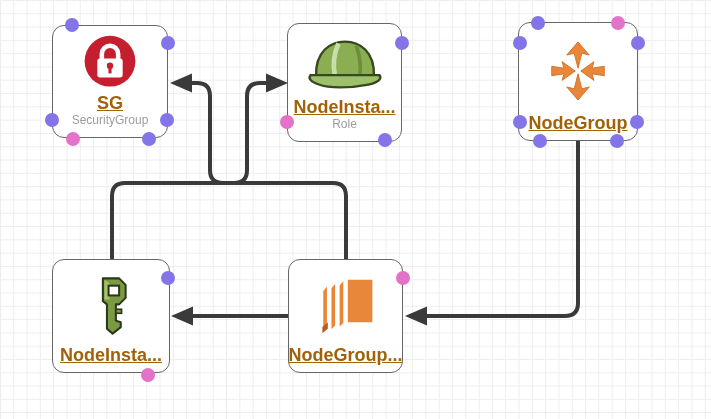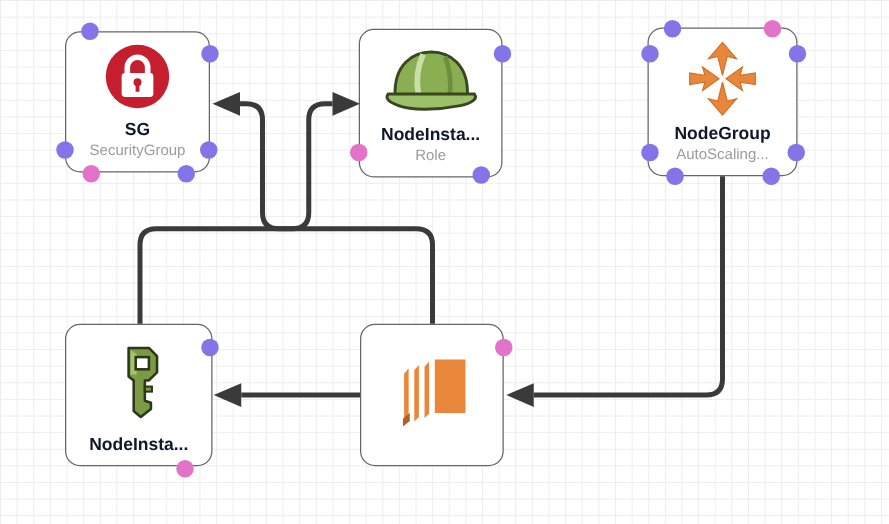--- a/index.html
+++ b/index.html
@@ -23,22 +23,23 @@
     display:flex;flex-direction:column;
     align-items:center;justify-content:flex-end;
     padding-bottom:8px;box-sizing:border-box;
     z-index:2;
   }
   .node .iconwrap{
     flex:1;display:flex;align-items:center;justify-content:center;
     width:100%;padding-top:4px;
   }
   .node .title{
-    font-weight:bold;font-size:14px;color:#0f172a;line-height:17px;
+    font-weight:bold;font-size:18px;color:#a16207;line-height:17px;
     white-space:nowrap;
+    text-decoration:underline;
   }
   .node .subtitle{
     font-size:12px;color:#9c9c9c;line-height:17px;white-space:nowrap;
   }
   .handle{
     position:absolute;width:14px;height:14px;border-radius:50%;
     z-index:4;
   }
   .handle.purple{background:#8374e8;}
   .handle.pink{background:#e273c9;}
@@ -87,21 +88,20 @@
       <svg width="60" height="60" viewBox="0 0 64 64">
         <g fill="#e8873a" stroke="#d2702a" stroke-width="1">
           <path d="M32 1 L44 15 L36 13 L32 29 L28 13 L20 15 Z"></path>
           <path d="M32 63 L44 49 L36 51 L32 35 L28 51 L20 49 Z"></path>
           <path d="M29 32 L15 22 L17 29 L4 27 L4 37 L17 35 L15 42 Z"></path>
           <path d="M35 32 L49 22 L47 29 L60 27 L60 37 L47 35 L49 42 Z"></path>
         </g>
       </svg>
     </span>
     <span class="title">NodeGroup</span>
-    <span class="subtitle">AutoScaling...</span>
   </div>
 
   <div class="node" style="left:52px;top:259px;width:118px;height:114px;">
     <span class="iconwrap">
       <svg width="52" height="62" viewBox="0 0 64 76">
         <path d="M22 4 L42 4 L50 12 L50 28 L42 36 L38 36 L38 56 L44 58 L44 64 L34 72 L27 66 L27 36 L22 32 Z" fill="#7b9a44" stroke="#2d361b" stroke-width="2.5" stroke-linejoin="round"></path>
         <path d="M24 6 L30 10 L30 30 L24 30 Z" fill="#a7c46d" stroke="none"></path>
         <rect x="29" y="13" width="13" height="12" fill="#ffffff" stroke="#2d361b" stroke-width="2.5"></rect>
         <rect x="38" y="42" width="7" height="5" fill="#7b9a44" stroke="#2d361b" stroke-width="2"></rect>
       </svg>
@@ -114,20 +114,21 @@
       <svg width="66" height="60" viewBox="0 0 72 66">
         <g fill="#e8873a" stroke="#ffffff" stroke-width="2">
           <path d="M10 16 L16 9 L16 58 L10 63 Z"></path>
           <path d="M19 13 L25 6 L25 55 L19 61 Z"></path>
           <path d="M28 10 L34 3 L34 52 L28 58 Z"></path>
           <path d="M37 3 L66 3 L66 52 L37 52 Z"></path>
         </g>
         <path d="M10 56 L16 51 L16 58 L10 63 Z" fill="#b65e1f" stroke="none"></path>
       </svg>
     </span>
+    <span class="title">NodeGroup...</span>
   </div>
 
   <svg id="edges" width="711" height="419" viewBox="0 0 711 419">
 
     <g>
       <path d="M346 259 V196 Q346 183 333 183 H223 Q210 183 210 170 V96 Q210 83 197 83 H191"></path>
       <polygon points="170,83 192,73.5 192,92.5"></polygon>
     </g>
 
     <g>

